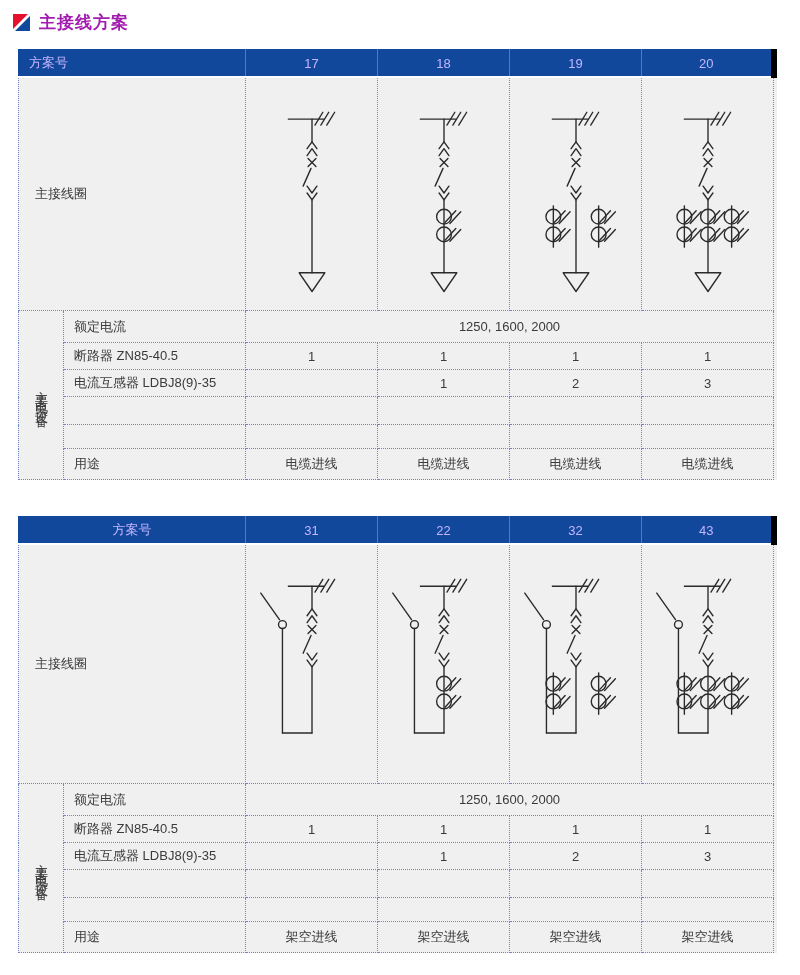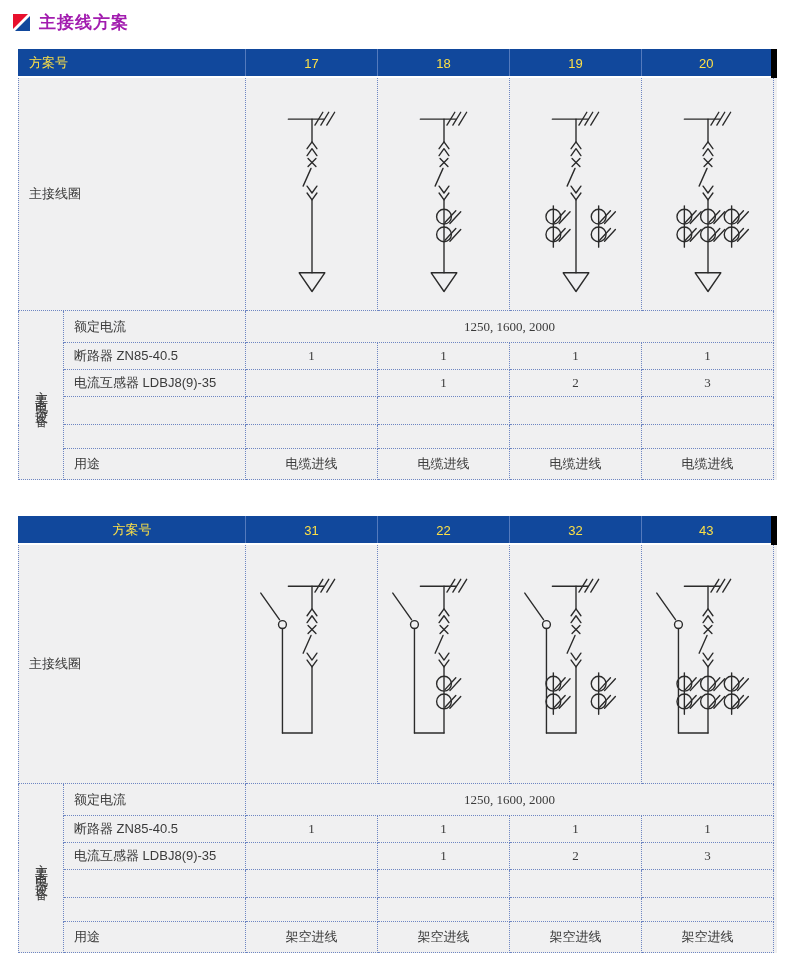--- a/index.html
+++ b/index.html
@@ -16,40 +16,40 @@
     background:#f0f0f1;
   }
   table.t2{margin-top:36px;}
   col.c-v{width:45px}
   col.c-l{width:182px}
   col.c-d{width:132px}
 
   th,td{border:1px dotted #6e86c2;font-size:13px;color:#3a3a3a;padding:0;}
 
   tr.head th{
-    background:#11489c;color:#fde047;font-weight:normal;font-size:13px;
+    background:#11489c;color:#c4b5fd;font-weight:normal;font-size:13px;
     height:26px;border:1px solid #11489c;border-right:1px solid #547abd;
     border-bottom:2px solid #ffffff;text-align:center;
   }
   tr.head th:last-child{border-right:6px solid #000000;}
   tr.head th.left{text-align:left;padding-left:10px;}
 
   .diagrow-1 td{height:232px;}
   .diagrow-2 td{height:238px;}
-  td.diag-label{text-align:left;padding-left:10px;vertical-align:middle;margin-left:23px;}
+  td.diag-label{text-align:left;padding-left:16px;vertical-align:middle;margin-left:23px;}
   td.diag{text-align:center;vertical-align:middle;}
   td.diag svg{display:block;margin:0 auto;}
 
   td.vlabel{vertical-align:middle;text-align:center;}
   td.vlabel div{
     writing-mode:vertical-rl;text-orientation:upright;
     margin:0 auto;font-size:13px;letter-spacing:5px;color:#3a3a3a;
   }
   td.rlabel{text-align:left;padding-left:10px;}
-  td.val{text-align:center;font-family:Liberation Serif, serif;}
+  td.val{text-align:center;}
 
   tr.r-rated td{height:31px;}
   tr.r-n td{height:26px;}
   tr.r-e1 td{height:27px;}
   tr.r-e2 td{height:23px;}
   tr.r-use td{height:30px;}
 </style>
 </head>
 <body>
 

